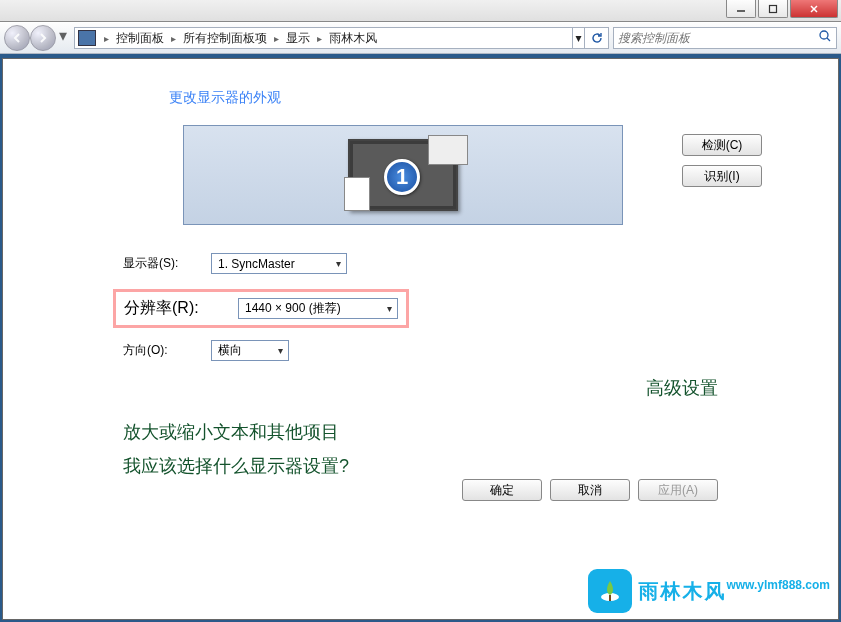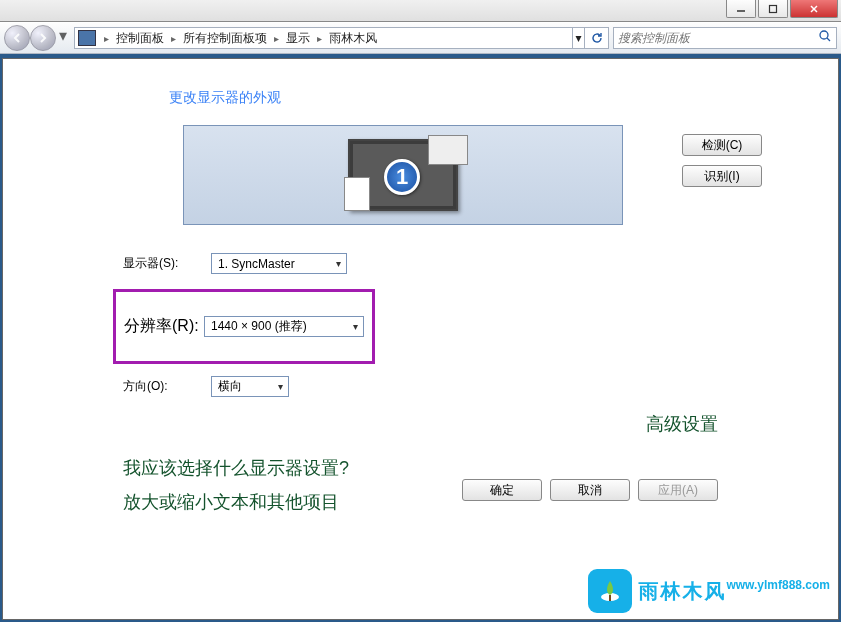--- a/index.html
+++ b/index.html
@@ -43,21 +43,21 @@
 
 .form-rows { margin-left: 0; }
 .frow { display: flex; align-items: center; margin-bottom: 15px; font-size: 12px; }
 .frow label { width: 88px; }
 .combo { height: 21px; border: 1px solid #7a94b8; background: #fff; font-size: 12px; padding: 0 18px 0 6px; position: relative; display: inline-flex; align-items: center; cursor: pointer; }
 .combo::after { content: "▾"; position: absolute; right: 5px; color: #333; font-size: 10px; }
 .combo.c-display { width: 136px; }
 .combo.c-res { width: 160px; }
 .combo.c-orient { width: 78px; }
 
-.highlight-box { border: 3px solid #a21caf; padding: 24px 8px; margin-left: -10px; margin-bottom: 12px; display: inline-flex; align-items: center; }
+.highlight-box { border: 3px solid #fca5a5; padding: 6px 8px; margin-left: -10px; margin-bottom: 12px; display: inline-flex; align-items: center; gap: 34px; }
 .highlight-box label { width: 80px; }
 
 .adv-link { text-align: right; margin: 12px 0 20px; }
 .adv-link a, .help-links a { color: #14532d; font-size: 18px; text-decoration: none; cursor: pointer; }
 .help-links { margin-top: 8px; }
 .help-links div { margin-bottom: 10px; }
 
 .footer-btns { position: absolute; bottom: 118px; right: 120px; display: flex; gap: 8px; align-items: center; }
 
 .watermark { position: absolute; right: 8px; bottom: 6px; display: flex; align-items: center; gap: 6px; }
@@ -166,22 +166,22 @@
       <label>方向(O):</label>
       <div class="combo c-orient">
           <span>横向</span>
         </div>
     </div>
   </div>
 
   <div class="adv-link"><a>高级设置</a></div>
 
   <div class="help-links">
+    <div><a>放大或缩小文本和其他项目</a></div>
     <div><a>我应该选择什么显示器设置?</a></div>
-    <div><a>放大或缩小文本和其他项目</a></div>
   </div>
 
   <div class="footer-btns">
     <button class="w7btn">确定</button>
     <button class="w7btn">取消</button>
     <button class="w7btn" disabled="">应用(A)</button>
   </div>
 
   <div class="watermark">
     <div class="wm-icon">

